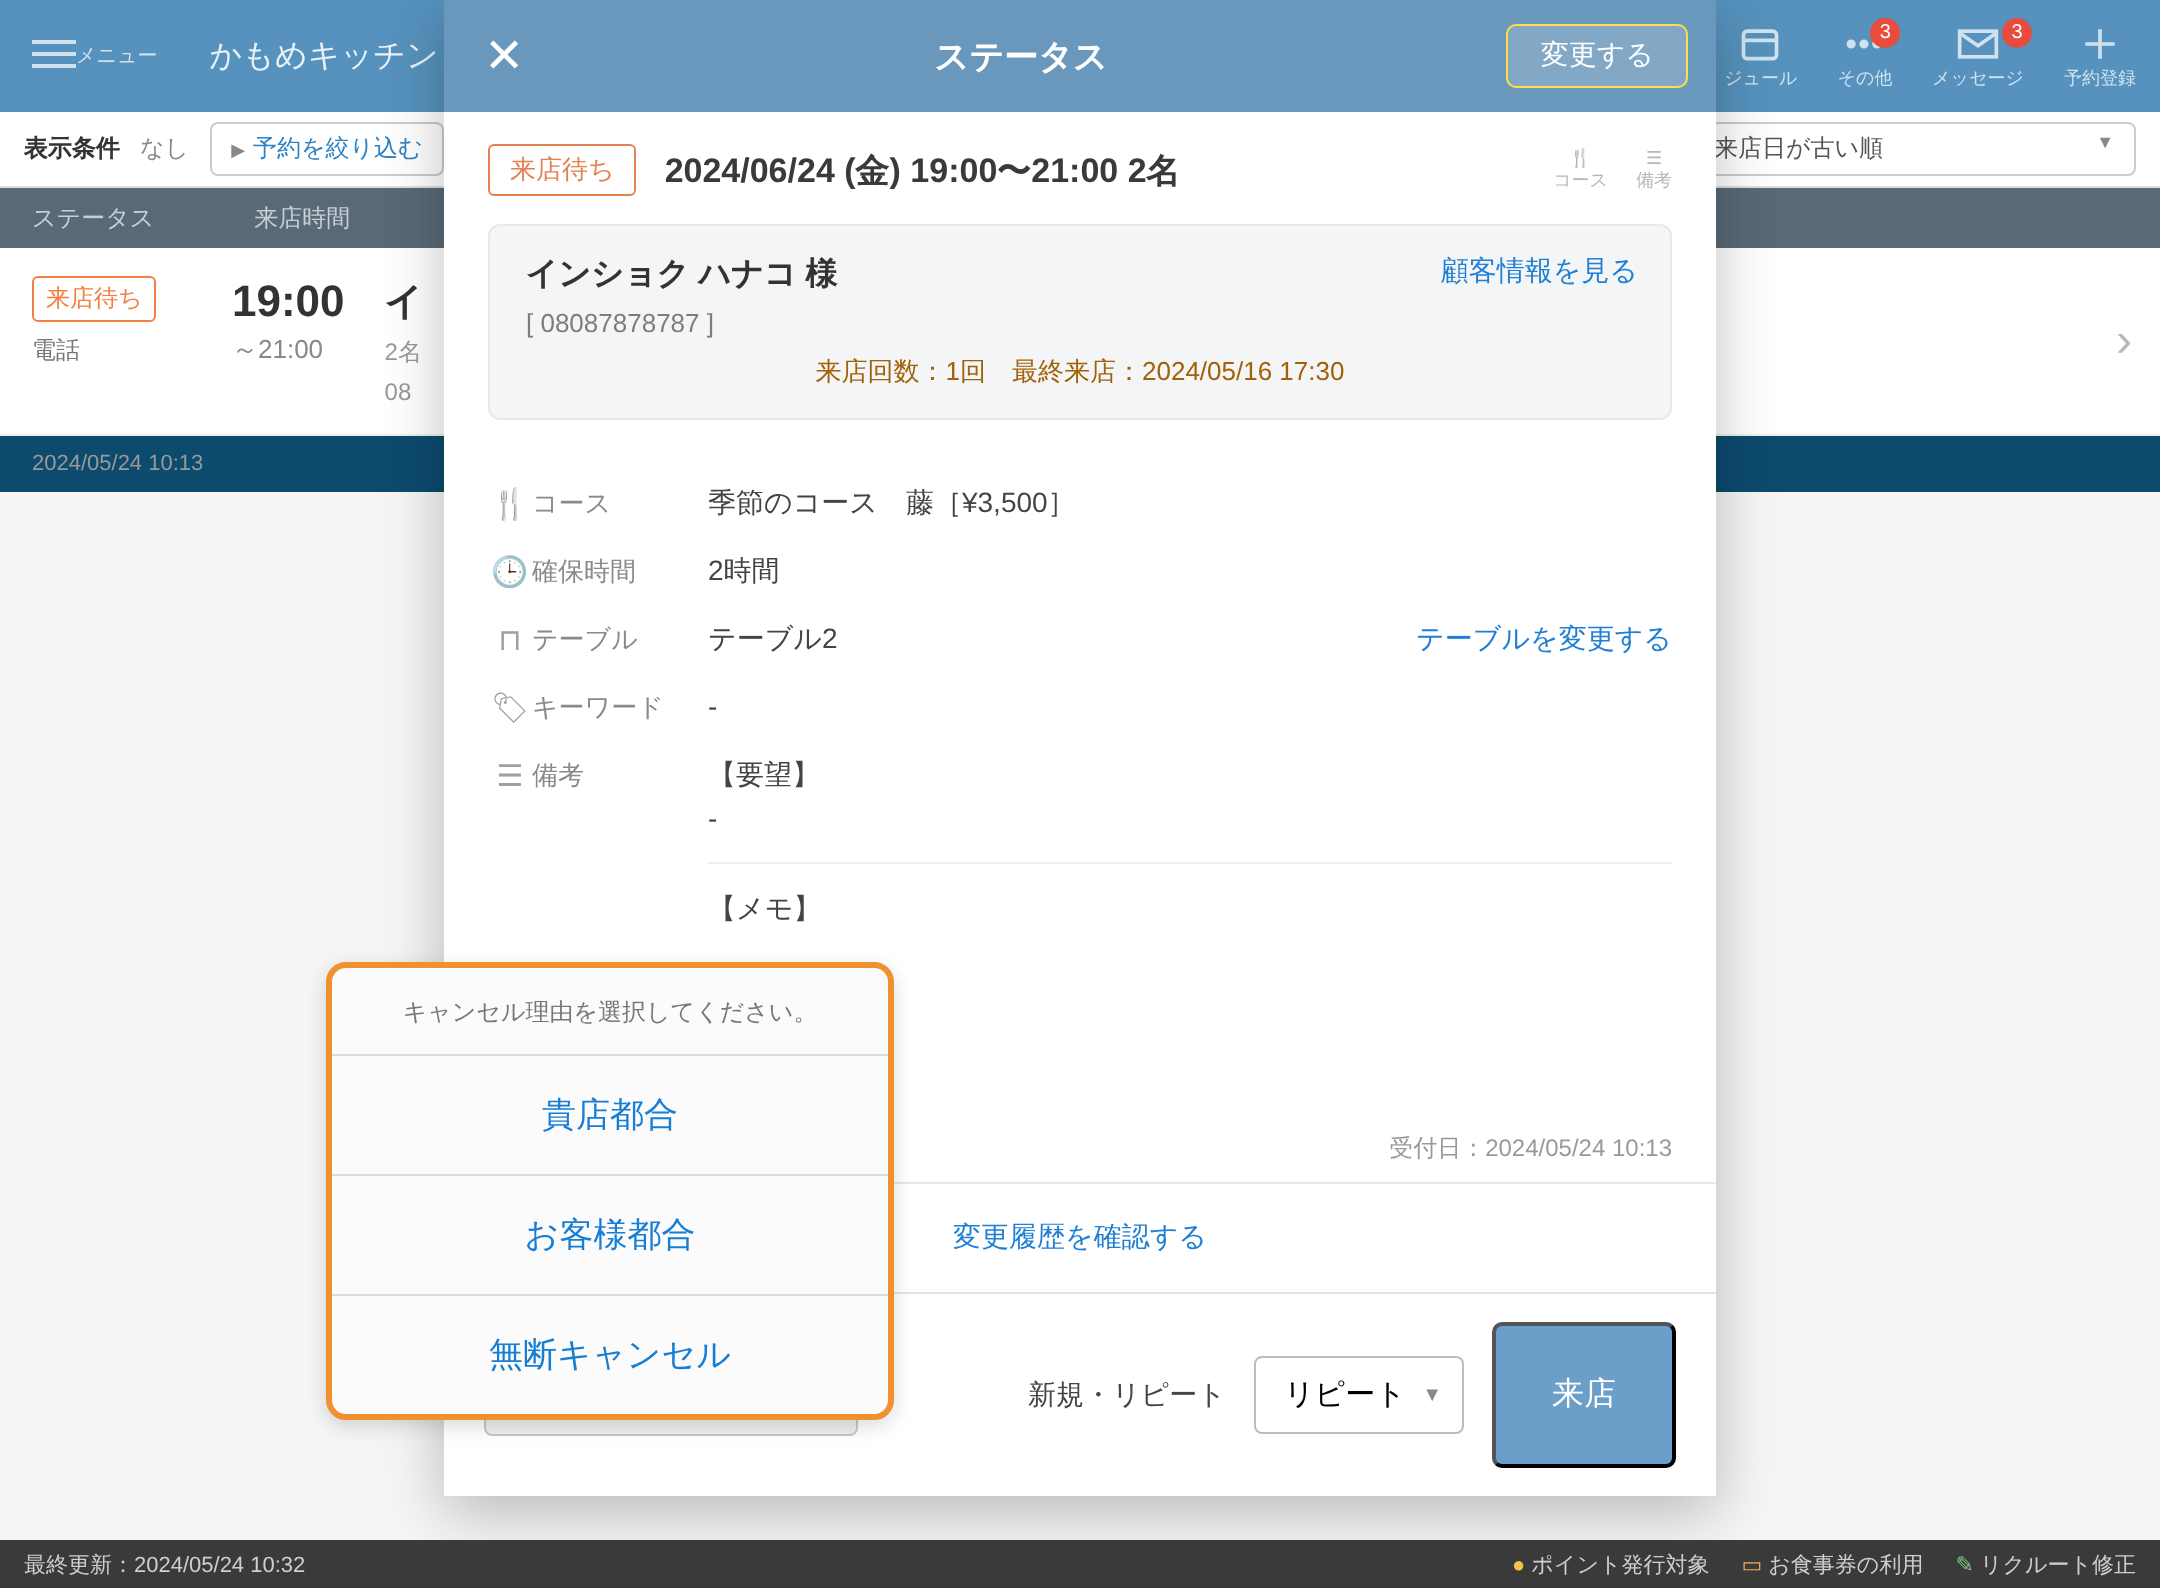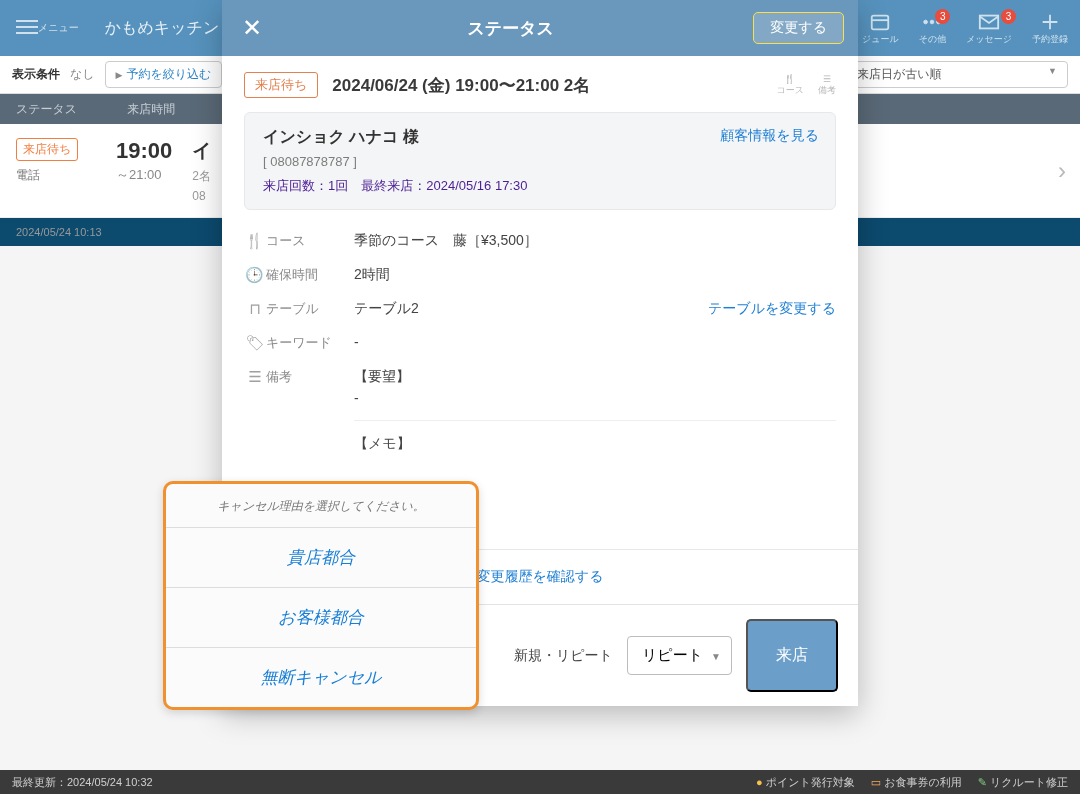--- a/index.html
+++ b/index.html
@@ -48,44 +48,44 @@
     .modal-title { flex: 1; text-align: center; font-size: 17px; font-weight: 600; }
     .modal-change-btn { background: #82a8c6; border: 1px solid #fde047; color: #fff; padding: 6px 16px; border-radius: 5px; font-size: 14px; }
 
     .modal-body { padding: 16px 22px 8px; }
     .status-line { display: flex; align-items: center; gap: 14px; margin-bottom: 14px; }
     .status-chip2 { border: 1px solid #e38150; color: #e38150; font-size: 13px; padding: 3px 10px; border-radius: 3px; }
     .status-date { font-size: 17px; font-weight: 600; color: #3a3a3a; }
     .top-icons-inline { margin-left:auto; display:flex; gap:14px; font-size:9px; color:#b7b7b7; }
     .mini-ic { display:flex; flex-direction:column; align-items:center; }
 
-    .cust-card { background: #f4f5f6; border: 1px solid #e7e8ea; border-radius: 6px; padding: 14px 18px; margin-bottom: 14px; position: relative; }
+    .cust-card { background: #f4f5f6; border: 1px solid #e7e8ea; border-radius: 6px; padding: 14px 18px; margin-bottom: 25px; position: relative; }
     .cust-name { font-size: 16px; font-weight: 600; color: #333; }
     .cust-phone { font-size: 13px; color: #7d7d7d; margin-top: 6px; }
-    .cust-stats { font-size: 13px; color: #4c1d95; margin-top: 8px; }
+    .cust-stats { font-size: 13px; color: #a16207; margin-top: 8px; text-align: center; }
     .cust-link { position: absolute; right: 16px; top: 14px; color: #1f7fd4; font-size: 14px; }
 
     .detail-row { display: flex; align-items: flex-start; padding: 8px 0; font-size: 14px; }
     .detail-icon { width: 22px; color: #a0a0a0; font-size: 15px; display:flex; justify-content:center; }
     .detail-label { width: 88px; color: #8a8a8a; font-size: 13px; }
     .detail-value { flex: 1; color: #444; font-size: 14px; }
     .table-link { color: #1f7fd4; font-size: 14px; margin-left:auto; }
     .memo-sep { border-top: 1px solid #eee; margin: 6px 0 6px 110px; }
 
     .receipt-line { text-align: right; font-size: 12px; color: #999; padding: 6px 22px 8px; }
     .history-toggle { border-top: 1px solid #e7e7e7; padding: 18px 22px; text-align: center; color: #1f7fd4; font-size: 14px; }
     .modal-footer { border-top: 1px solid #e3e3e3; padding: 14px 20px; display: flex; align-items: center; gap: 14px; background:#fff; }
     .cancel-btn { background: #efefef; border: 1px solid #c6c6c6; border-radius: 4px; padding: 10px 16px; font-size: 15px; color: #555; }
     .repeat-label { font-size: 14px; color: #444; margin-left: auto; }
     .repeat-select { border: 1px solid #bcbcbc; border-radius: 4px; padding: 9px 28px 9px 14px; font-size: 15px; position: relative; }
     .repeat-select::after{ content:"▼"; font-size:10px; position:absolute; right:10px; top:50%; transform:translateY(-50%); color:#888; }
     .arrive-btn { background: #6b9fc9; color: #fff; border-radius: 5px; padding: 24px 28px; font-size: 16px; }
 
     
-    .cancel-popup { position: absolute; left: 163px; top: 481px; width: 316px; background: #fbfbfb; border: 3px solid #f0902e; border-radius: 10px; box-shadow: 0 3px 10px rgba(0,0,0,.15); overflow:hidden;font-style:italic; }
+    .cancel-popup { position: absolute; left: 163px; top: 481px; width: 284px; background: #fbfbfb; border: 3px solid #f0902e; border-radius: 10px; box-shadow: 0 3px 10px rgba(0,0,0,.15); overflow:hidden; }
     .cancel-popup-title { font-size: 12px; color: #777; text-align: center; padding: 14px 0 12px; }
     .cancel-option { border-top: 1px solid #ddd; padding: 18px 0; text-align: center; color: #177ed6; font-size: 17px; }
 
     
     .footer-bar { position: absolute; bottom: 0; left: 0; right: 0; height: 24px; background: #3a3a3a; color: #cfcfcf; font-size: 11px; display: flex; align-items: center; padding: 0 12px; gap: 33px; }
     .footer-right { margin-left: auto; display: flex; gap: 16px; }
     .fy { color: #f7c04a; }
     .fg { color: #7fc97f; }
     .fo { color: #f2a959; }
   </style>
@@ -229,20 +229,21 @@
           <div>【要望】</div>
           <div style="margin-top:4px;">-</div>
         </div>
       </div>
       <div class="memo-sep"></div>
       <div class="detail-row" style="padding-left:110px;">
         <span class="detail-value">【メモ】</span>
       </div>
       <div style="height:80px;"></div>
     </div>
+    <div class="receipt-line">受付日：2024/05/24 10:13</div>
     <div class="history-toggle">変更履歴を確認する</div>
     <div class="modal-footer">
       <button class="cancel-btn">予約をキャンセルする</button>
       <span class="repeat-label">新規・リピート</span>
       <div class="repeat-select">
         <span>リピート</span>
       </div>
       <button class="arrive-btn">来店</button>
     </div>
   </div>

